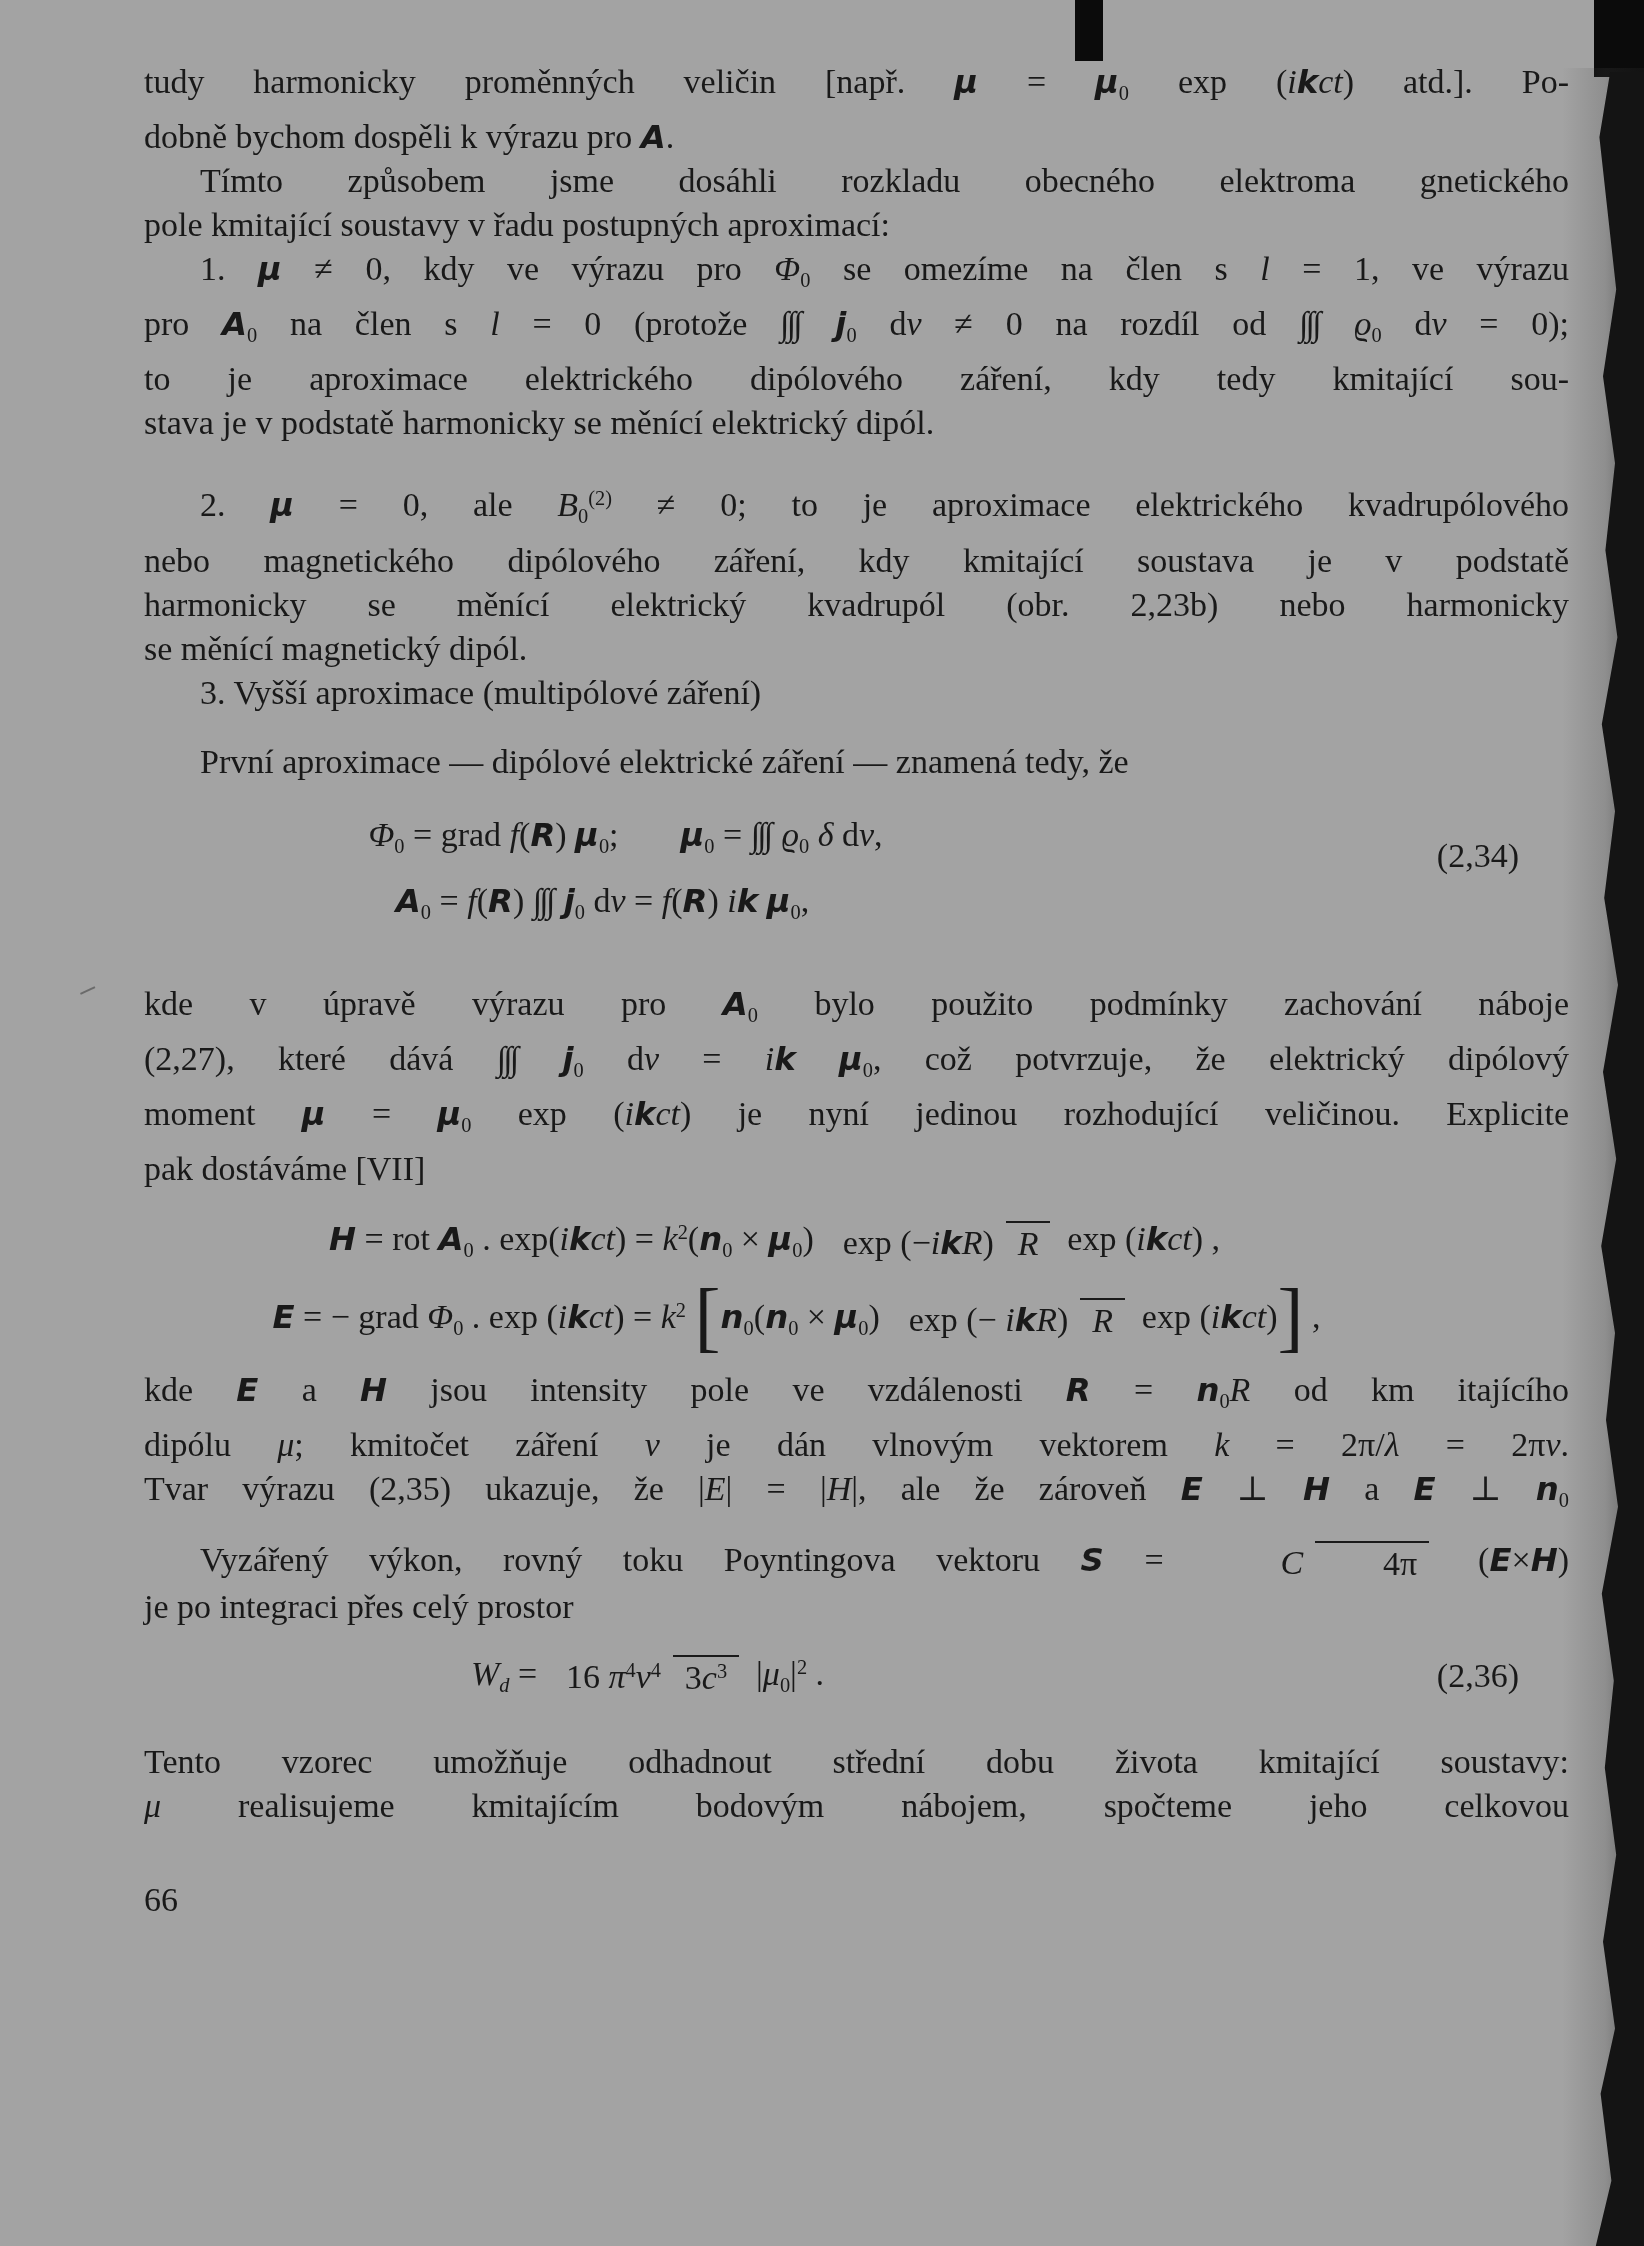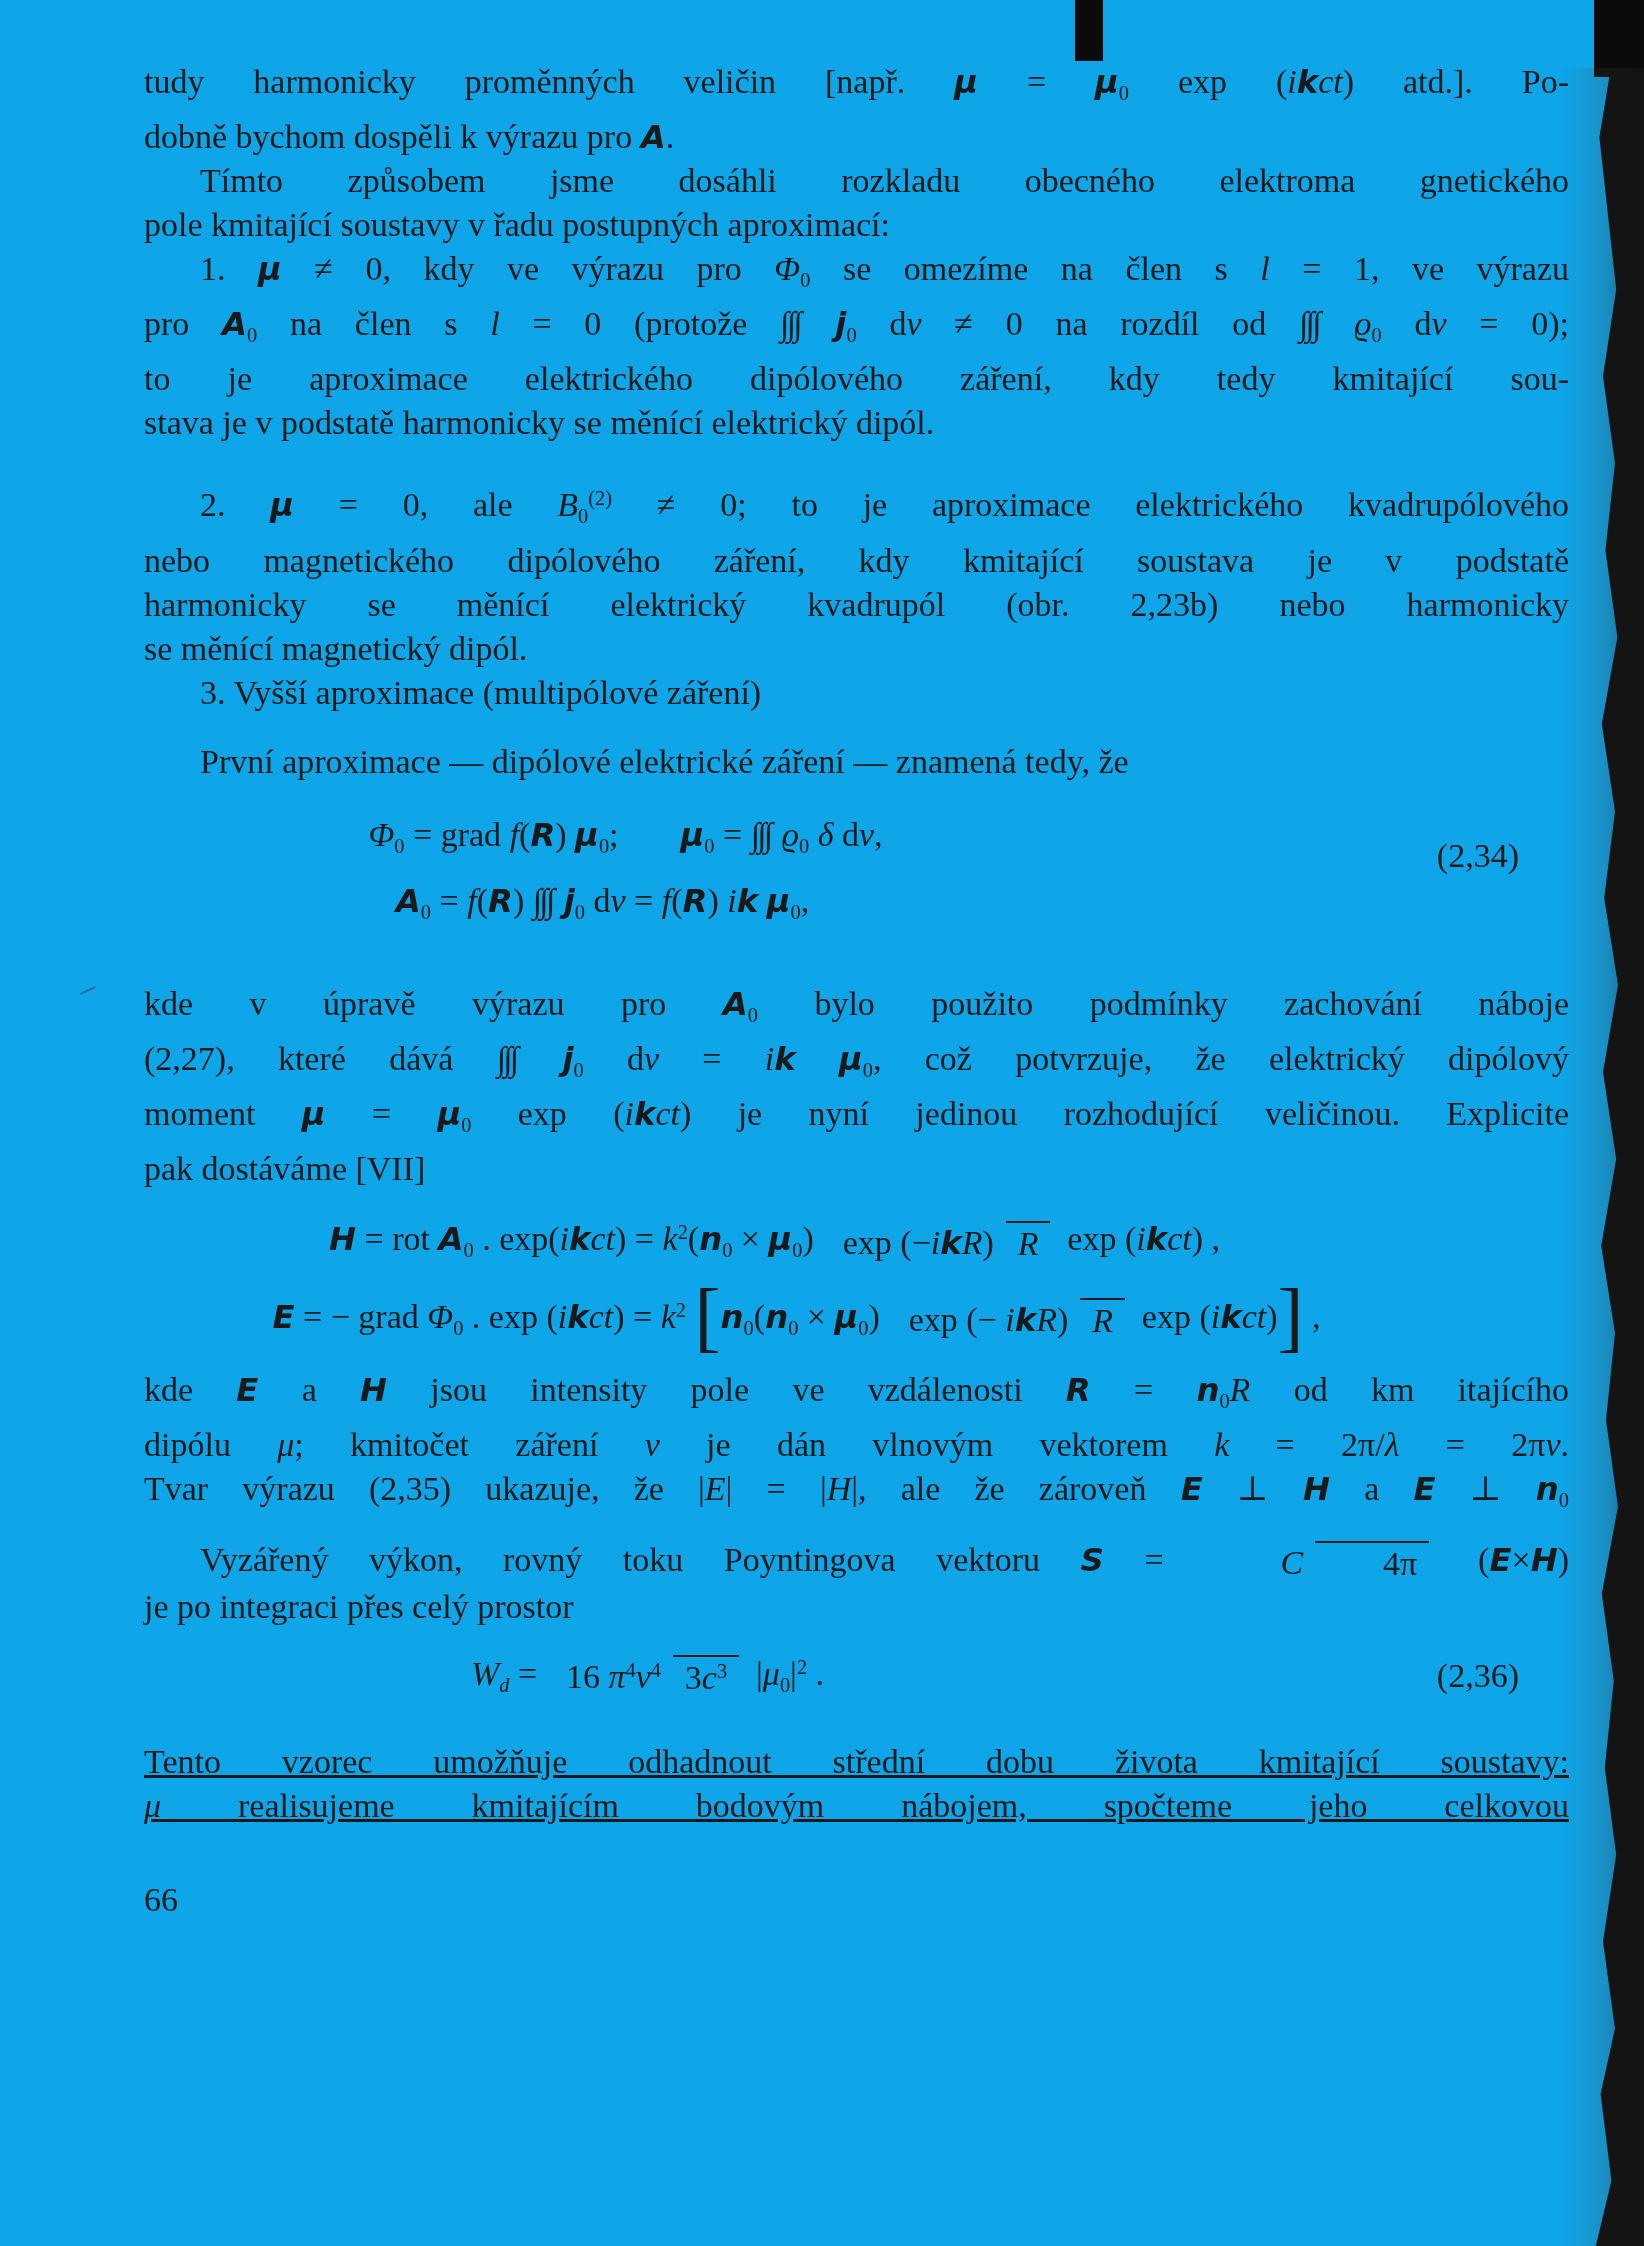--- a/index.html
+++ b/index.html
@@ -1,37 +1,37 @@
 <!DOCTYPE html>
 <html><head>
 <meta charset="utf-8">
 <title>Scanned book page</title>
 <style>
   html,body{margin:0;padding:0;}
   body{background:#d8d8d6;}
   .page{
-    position:relative;width:1645px;height:2246px;background:#0ea5e9;overflow:hidden;
+    position:relative;width:1645px;height:2246px;background:#a3a3a3;overflow:hidden;
     font-family:"Liberation Serif","DejaVu Serif","DejaVu Sans",serif;color:#191919;
   }
   
   .top-mark{position:absolute;left:1075px;top:0;width:28px;height:61px;background:#0b0b0b;}
   .corner-block{position:absolute;right:0;top:0;width:51px;height:77px;background:#0b0b0b;}
   .edge-soft{position:absolute;right:0;top:68px;bottom:0;width:83px;
     background:linear-gradient(to right,rgba(0,0,0,0) 0%,rgba(70,70,70,.22) 52%,rgba(25,25,25,.55) 100%);}
   .edge-strip{position:absolute;right:0;top:72px;bottom:0;width:60px;background:#141414;
     clip-path:polygon(100% 0,100% 100%,18% 100%,44% 97%,26% 93%,50% 90%,30% 86%,52% 82%,33% 78%,48% 74%,28% 70%,55% 66%,35% 62%,50% 58%,27% 54%,52% 50%,30% 46%,55% 42%,32% 38%,50% 34%,28% 30%,54% 26%,34% 22%,50% 18%,30% 14%,52% 10%,36% 6%,24% 3%,42% 0);}
   .margin-mark{position:absolute;left:78px;top:982px;width:15.5px;height:7.8px;
     border-bottom:2.9px solid rgba(60,60,60,.55);transform:rotate(-25deg);}
   
   .text-col{position:absolute;left:144px;top:60px;width:1425px;font-size:34px;line-height:44px;}
   .para{margin:0;}
   .line{min-height:44px;text-align:justify;text-align-last:justify;}
   .line.last{text-align-last:left;}
   .ind .line:first-child{text-indent:56px;}
-  .sp16{margin-top:15.5px;} .sp26{margin-top:25px;} .sp30{margin-top:26px;text-decoration:underline;} .sp32{margin-top:31px;}
+  .sp16{margin-top:15.5px;} .sp26{margin-top:25px;} .sp30{margin-top:26px;} .sp32{margin-top:31px;}
   
   .rs-i{font-style:italic;}
   .rs-v{font-family:"DejaVu Sans","Liberation Sans",sans-serif;font-weight:700;font-style:italic;font-size:.95em;}
   .rs-sub{font-size:.6em;vertical-align:-.35em;}
   .rs-sup{font-size:.6em;vertical-align:.55em;}
   .rs-int{font-style:italic;letter-spacing:-.08em;margin-right:.08em;}
   .rs-big{font-size:2.3em;vertical-align:middle;line-height:0;position:relative;top:-.04em;}
   .rs-gap{display:inline-block;width:62px;}
   .frac{display:inline-flex;align-items:center;vertical-align:middle;
         text-align:center;margin:0 .25em;line-height:1.25;}

